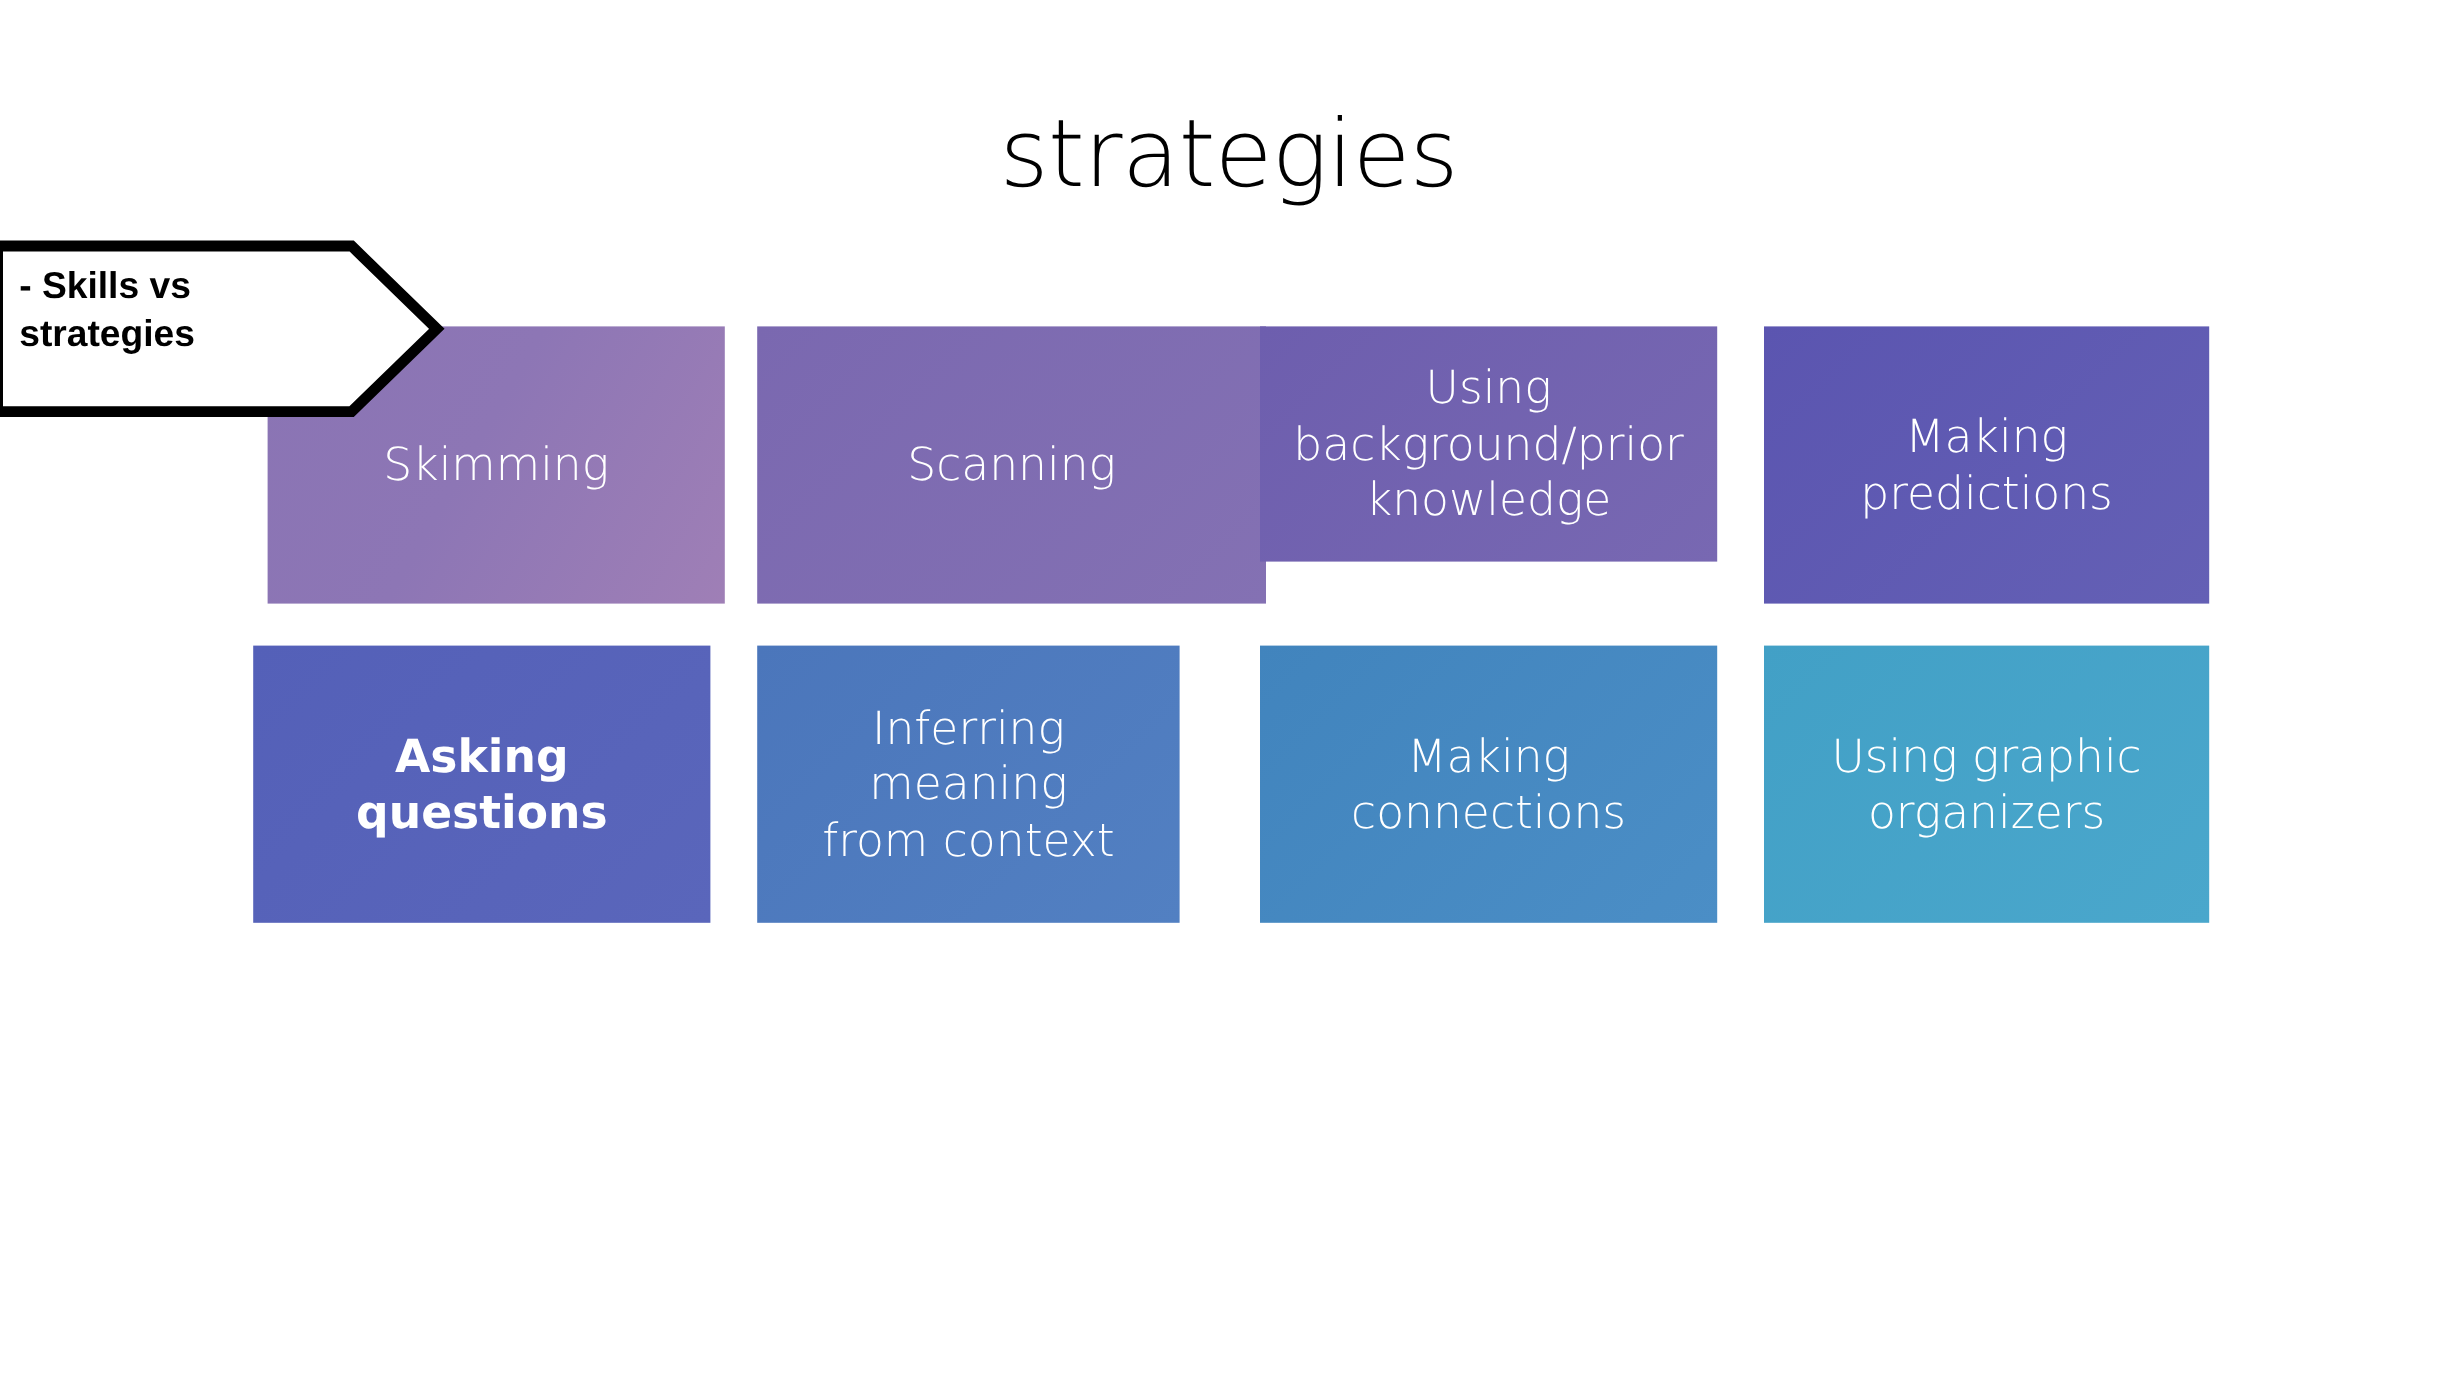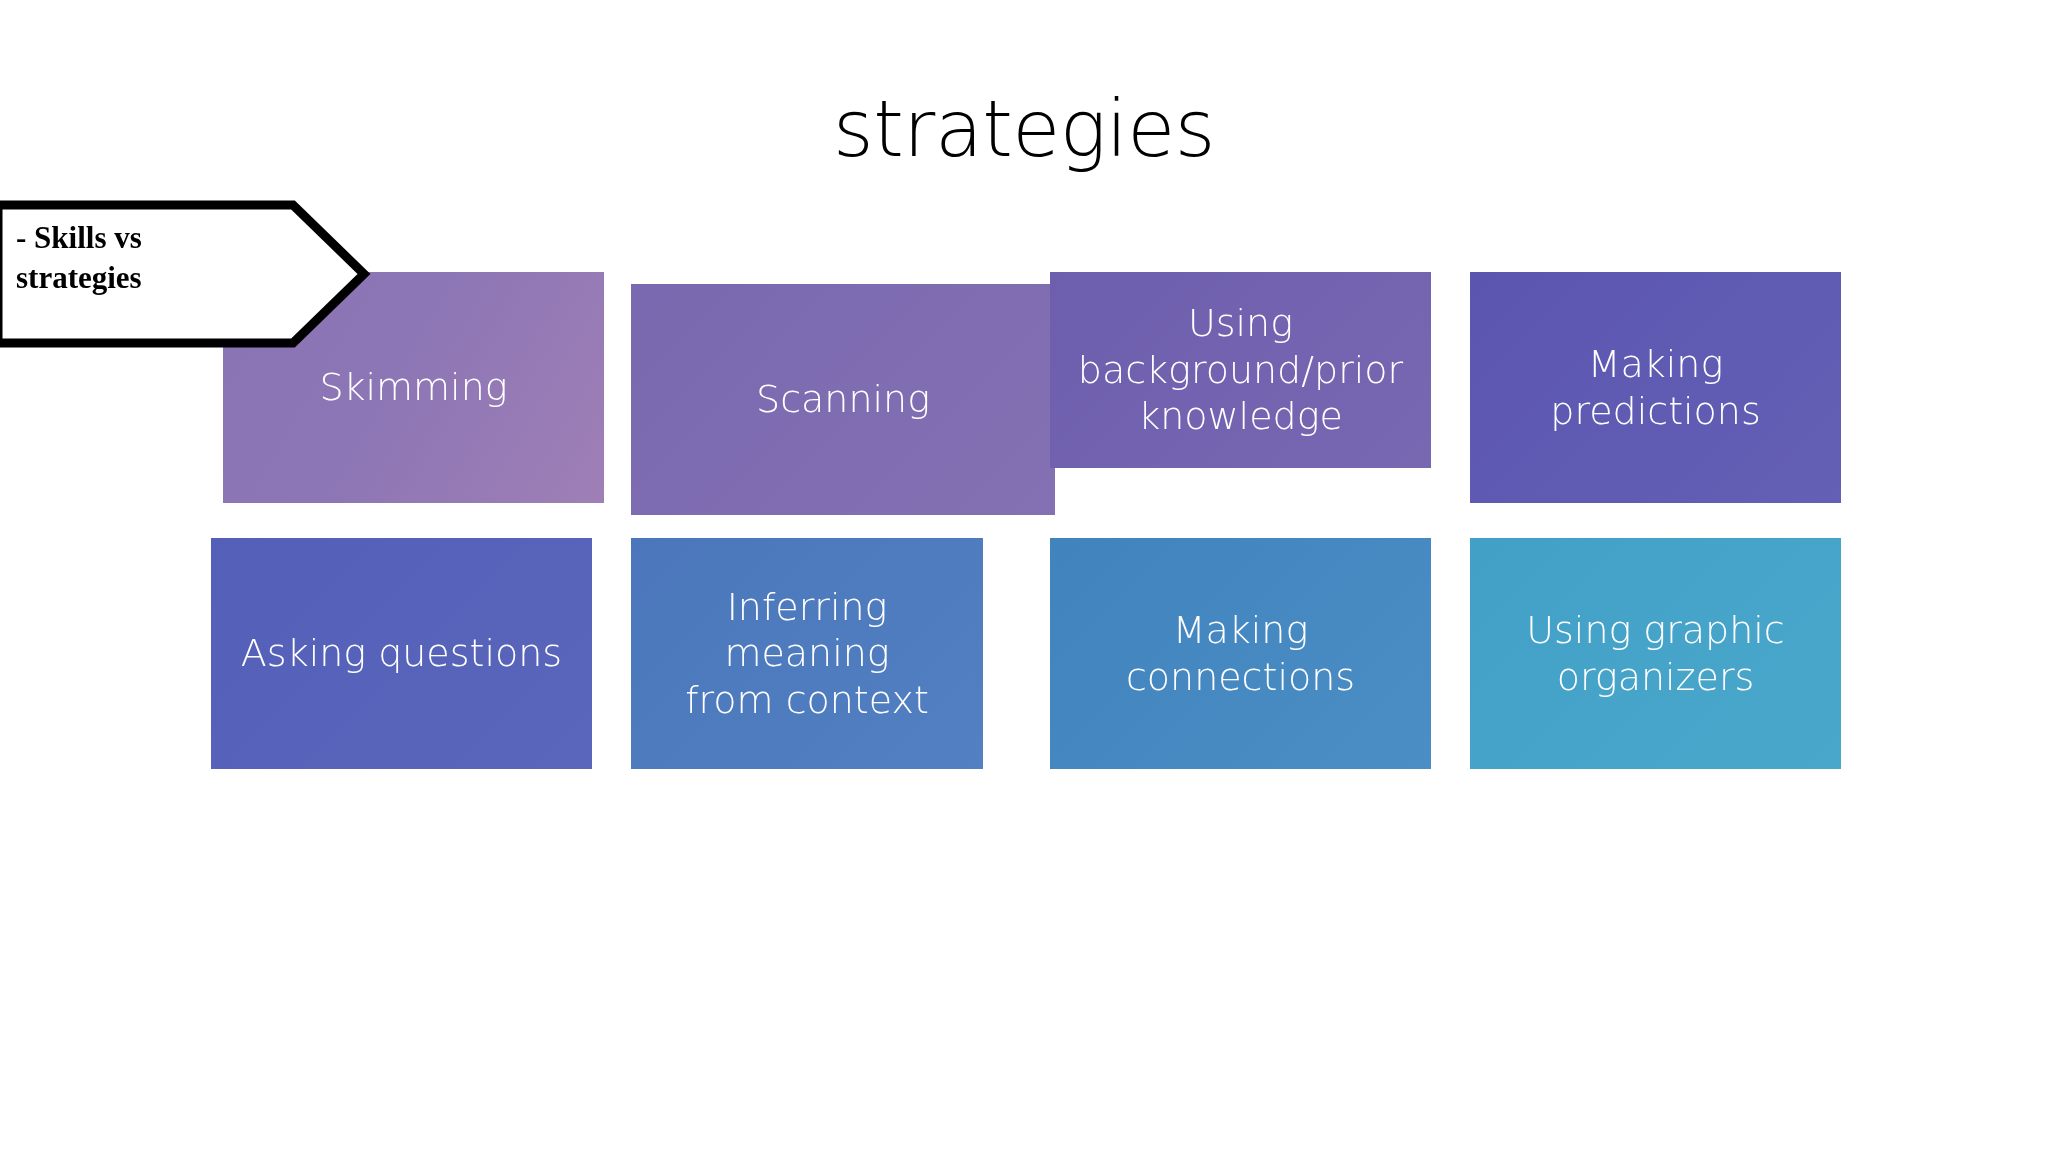--- a/index.html
+++ b/index.html
@@ -52,21 +52,21 @@
     top: 0;
     width: 400px;
     height: 148px;
     display: block;
   }
   #callout-text {
     position: absolute;
     left: 22px;
     top: 18px;
     width: 290px;
-    font-family: Liberation Serif, serif;
+    font-family: Liberation Sans, sans-serif;
     font-weight: bold;
     font-size: 31px;
     line-height: 1.28;
     color: #000000;
     white-space: pre-line;
   }
 
   
   .box {
     position: absolute;
@@ -81,29 +81,29 @@
     line-height: 1.22;
     box-sizing: border-box;
     padding: 4px 12px;
     white-space: pre-line;
   }
 
   
   #box-skimming   { left: 211px;  top: 272px; width: 381px; height: 231px;
                     background: linear-gradient(120deg,#8a74b4 0%, #8d76b5 45%, #9f7fb6 100%); margin-left: 12px; }
   #box-scanning   { left: 631px;  top: 272px; width: 424px; height: 231px;
-                    background: linear-gradient(135deg,#7a68b0 0%, #8471b3 100%); margin-top: 12px; }
+                    background: linear-gradient(135deg,#7a68b0 0%, #8471b3 100%); }
   #box-background { left: 1050px; top: 272px; width: 381px; height: 196px;
                     background: linear-gradient(135deg,#6d5eae 0%, #7868b2 100%); }
   #box-predictions{ left: 1470px; top: 272px; width: 371px; height: 231px;
                     background: linear-gradient(135deg,#5b55b0 0%, #6460b5 100%); }
 
   
   #box-questions  { left: 211px;  top: 538px; width: 381px; height: 231px;
-                    background: linear-gradient(135deg,#5460b8 0%, #5a66bb 100%); }
+                    background: linear-gradient(135deg,#5460b8 0%, #5a66bb 100%); font-weight: bold; }
   #box-inferring  { left: 631px;  top: 538px; width: 352px; height: 231px;
                     background: linear-gradient(135deg,#4b76bb 0%, #5280c2 100%); }
   #box-connections{ left: 1050px; top: 538px; width: 381px; height: 231px;
                     background: linear-gradient(135deg,#4184bd 0%, #4b8ec6 100%); }
   #box-organizers { left: 1470px; top: 538px; width: 371px; height: 231px;
                     background: linear-gradient(135deg,#42a0c6 0%, #4aa7cc 100%); }
 
   
   #box-sequences  { left: 838px;  top: 801px; width: 374px; height: 231px;
                     background: linear-gradient(135deg,#3fabcb 0%, #46b1d0 100%); }

